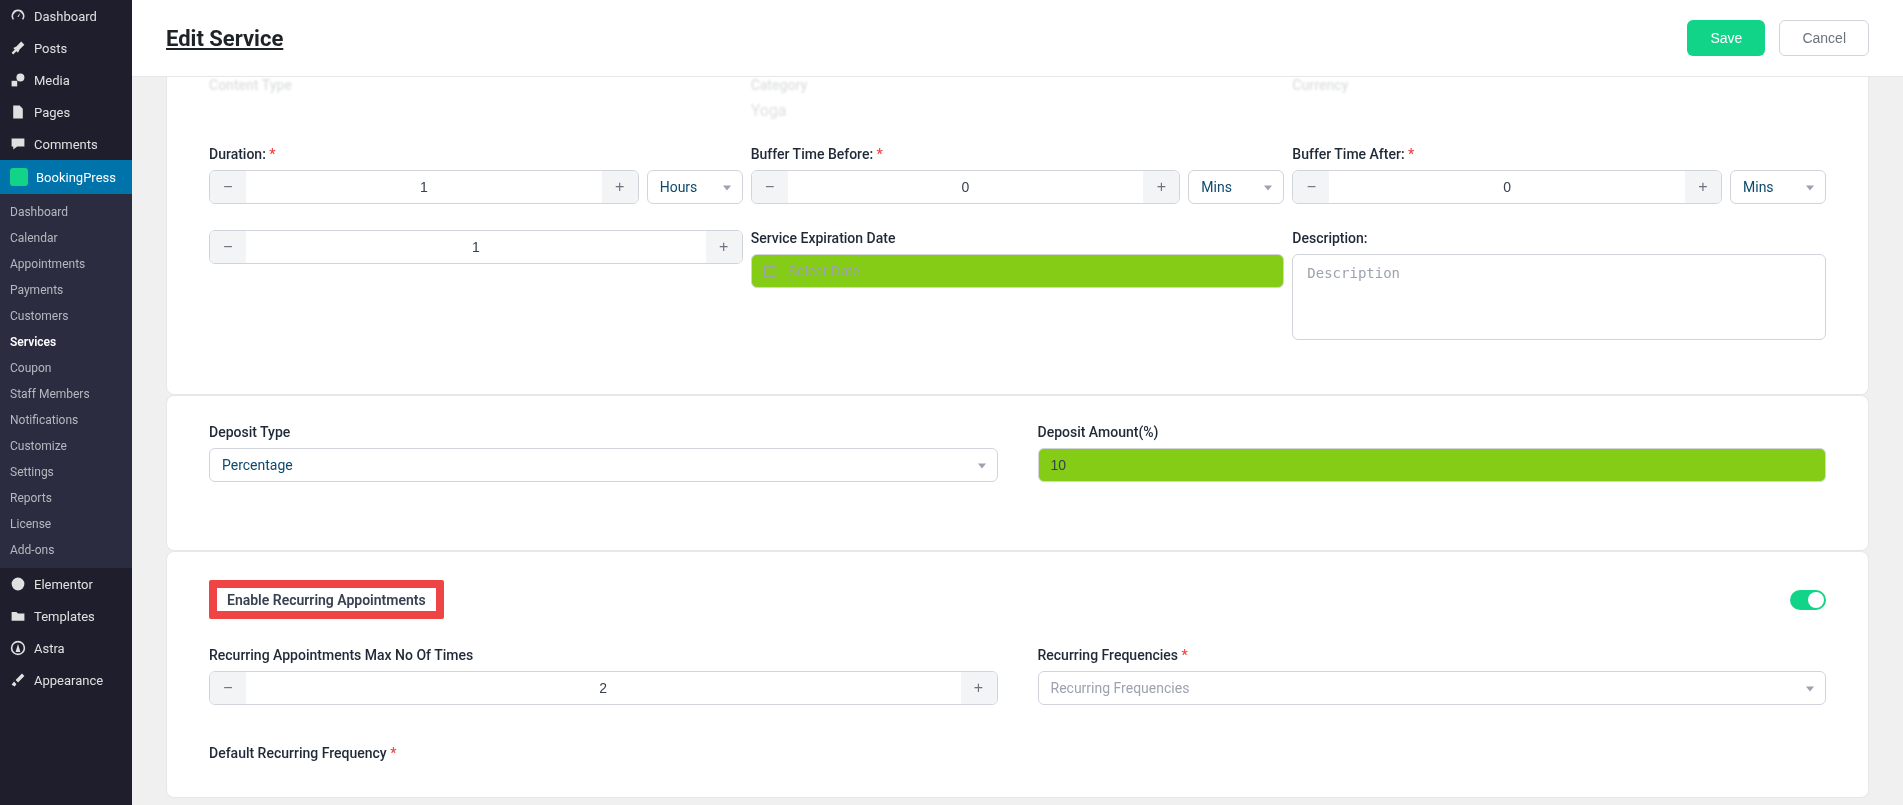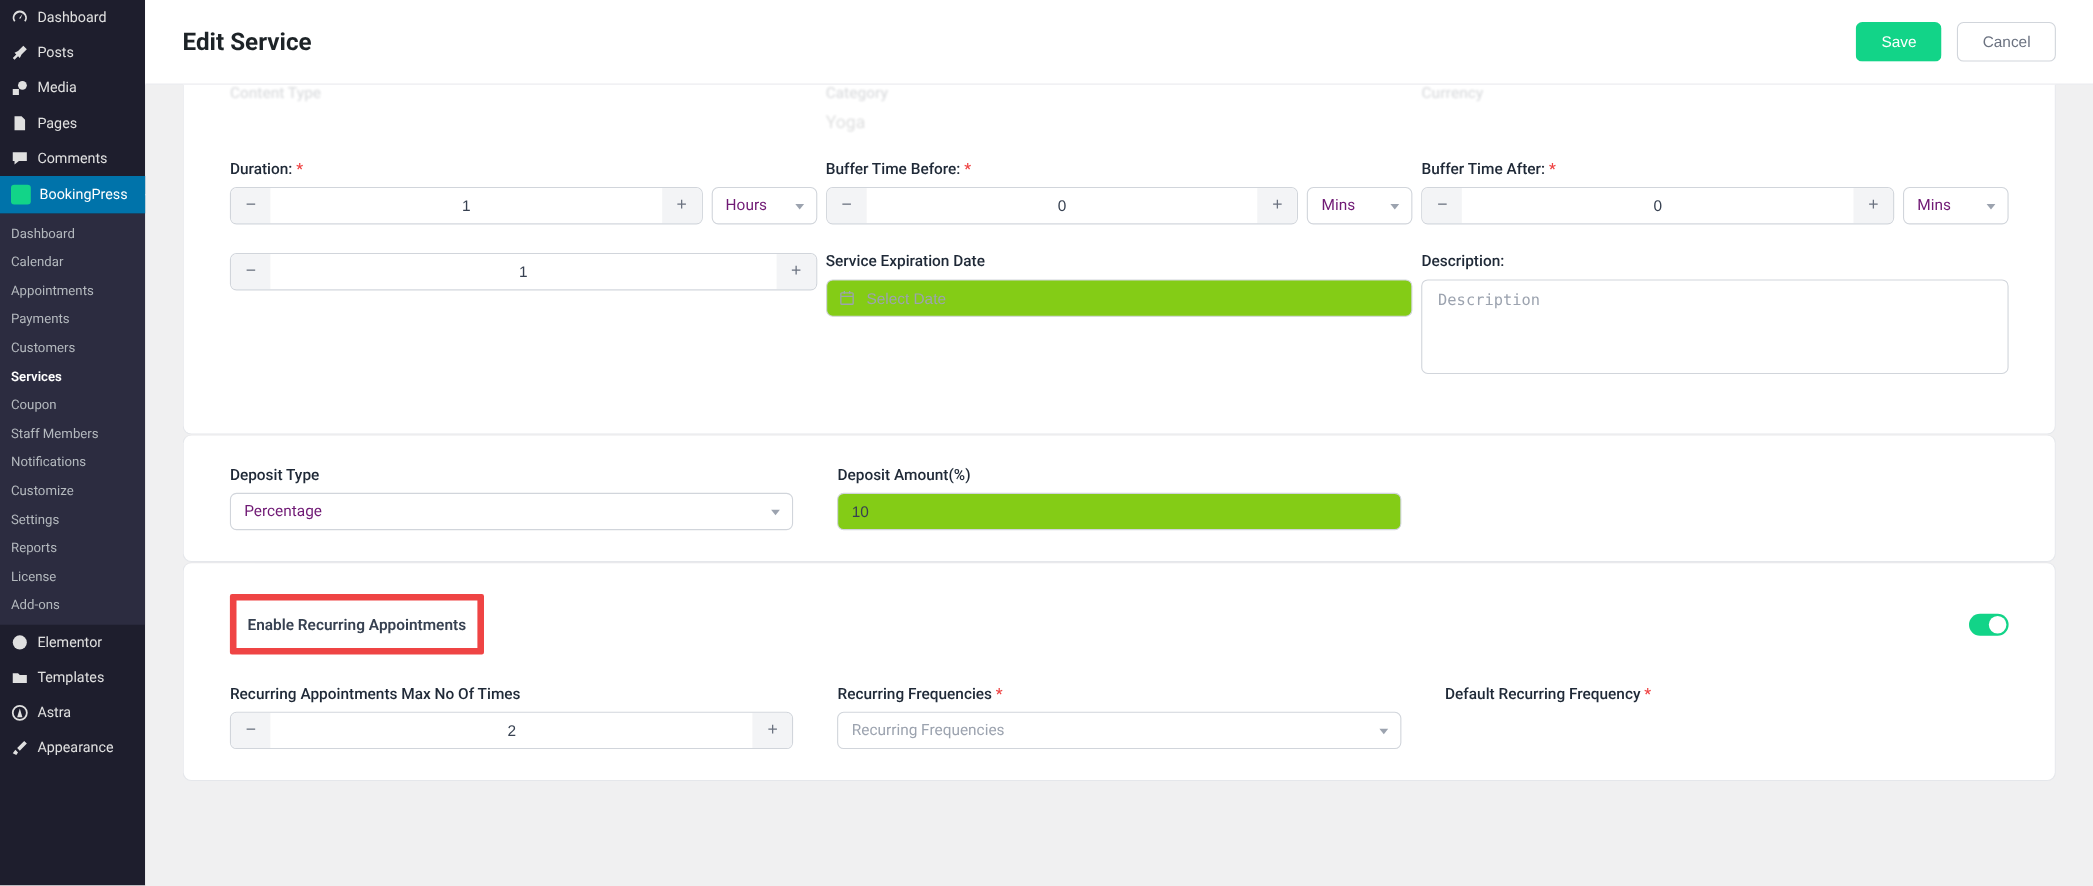--- a/index.html
+++ b/index.html
@@ -11,57 +11,57 @@
 .sidebar-item.active::after { content: ""; position: absolute; right: -6px; top: 50%; transform: translateY(-50%); width: 0; height: 0; border-top: 6px solid transparent; border-bottom: 6px solid transparent; border-right: 6px solid #f0f0f1; }
 .sidebar-item.active.bp { background: #0073aa; }
 .bp-icon { width: 18px; height: 18px; background: #12d488; border-radius: 3px; display: inline-block; }
 .sidebar-icon { width: 16px; height: 16px; display: inline-flex; align-items: center; justify-content: center; }
 .sub-items { background: #2c2c40; padding: 5px 0; }
 .sub-item { padding: 6px 10px 6px 10px; font-size: 12px; color: #b4b9be; cursor: pointer; }
 .sub-item.active { color: #fff; font-weight: 600; }
 
 .main { flex: 1; background: #f0f0f1; display: flex; flex-direction: column; }
 .header-bar { background: #fff; padding: 20px 34px; display: flex; align-items: center; justify-content: space-between; border-bottom: 1px solid #e5e7eb; }
-.header-title { font-size: 22px; font-weight: 700; color: #1d2327; }
+.header-title { font-size: 22px; font-weight: 700; color: #1d2327; text-decoration: underline; }
 .header-actions { display: flex; gap: 14px; }
 .btn { padding: 9px 22px; border-radius: 6px; font-size: 14px; font-weight: 500; cursor: pointer; border: 1px solid transparent; }
 .btn-save { background: #12d488; color: #fff; }
 .btn-cancel { background: #fff; color: #6b7280; border: 1px solid #d1d5db; }
 
 .content { padding: 0 34px 34px; }
 .card { background: #fff; border-radius: 8px; border: 1px solid #e5e7eb; margin-bottom: 0; padding: 28px 42px; }
 .card + .card { border-top: 1px solid #e8e8eb; }
 .row3 { display: grid; grid-template-columns: 1fr 1fr 1fr; gap: 8px; margin-bottom: 26px; }
 .row3.faded { opacity: 0.15; filter: blur(1px); }
-.row2 { display: grid; grid-template-columns: 1fr 1fr 1fr; gap: 40px; }
+.row2 { display: grid; grid-template-columns: 1fr 1fr; gap: 40px; }
 .label { font-size: 14px; color: #1f2937; margin-bottom: 8px; display: block; font-weight: 500; }
 .req { color: #ef4444; }
 .field-wrap { display: flex; gap: 8px; }
 
 .stepper { display: flex; width: 100%; border: 1px solid #d1d5db; border-radius: 6px; overflow: hidden; height: 34px; }
 .step-btn { width: 36px; background: #f3f4f6; border: none; display: flex; align-items: center; justify-content: center; color: #6b7280; cursor: pointer; font-size: 16px; }
 .step-input { flex: 1; border: none; text-align: center; font-size: 14px; color: #374151; outline: none; }
 
-.select { height: 34px; border: 1px solid #d1d5db; border-radius: 6px; padding: 0 28px 0 12px; font-size: 14px; color: #701a75; background: #fff; position: relative; display: flex; align-items: center; min-width: 96px; }
+.select { height: 34px; border: 1px solid #d1d5db; border-radius: 6px; padding: 0 28px 0 12px; font-size: 14px; color: #0c4a6e; background: #fff; position: relative; display: flex; align-items: center; min-width: 96px; }
 .select.full { width: 100%; }
 .select::after { content: ""; position: absolute; right: 11px; top: 50%; transform: translateY(-30%); width: 0; height: 0; border-left: 4px solid transparent; border-right: 4px solid transparent; border-top: 5px solid #9ca3af; }
 .select.placeholder { color: #9ca3af; }
 
 .input { height: 34px; border: 1px solid #d1d5db; border-radius: 6px; padding: 0 12px; font-size: 14px; color: #374151; width: 100%; background: #84cc16; }
 .input::placeholder { color: #9ca3af; }
 .input.date { padding-left: 36px; }
 .date-wrap { position: relative; }
 .date-icon { position: absolute; left: 11px; top: 50%; transform: translateY(-50%); width: 16px; height: 16px; }
 
 .textarea { border: 1px solid #d1d5db; border-radius: 6px; padding: 10px 14px; font-size: 14px; color: #374151; width: 100%; height: 86px; resize: none; background: #fff; }
 .textarea::placeholder { color: #9ca3af; }
 
 .section-head { display: flex; justify-content: space-between; align-items: center; margin-bottom: 28px; }
 .section-label { font-size: 14px; font-weight: 600; color: #374151; }
-.highlight-box { border: 6px solid #ef4444; padding: 12px 10px; border-radius: 2px; display: inline-block; }
+.highlight-box { border: 8px solid #ef4444; padding: 2px 10px; border-radius: 2px; display: inline-block; }
 
 .toggle { width: 36px; height: 20px; background: #12d488; border-radius: 10px; position: relative; cursor: pointer; }
 .toggle::after { content: ""; position: absolute; right: 2px; top: 2px; width: 16px; height: 16px; background: #fff; border-radius: 50%; }
 
 .field-group { display: flex; flex-direction: column; }
 </style>
 </head>
 <body>
 
 <div class="layout">

